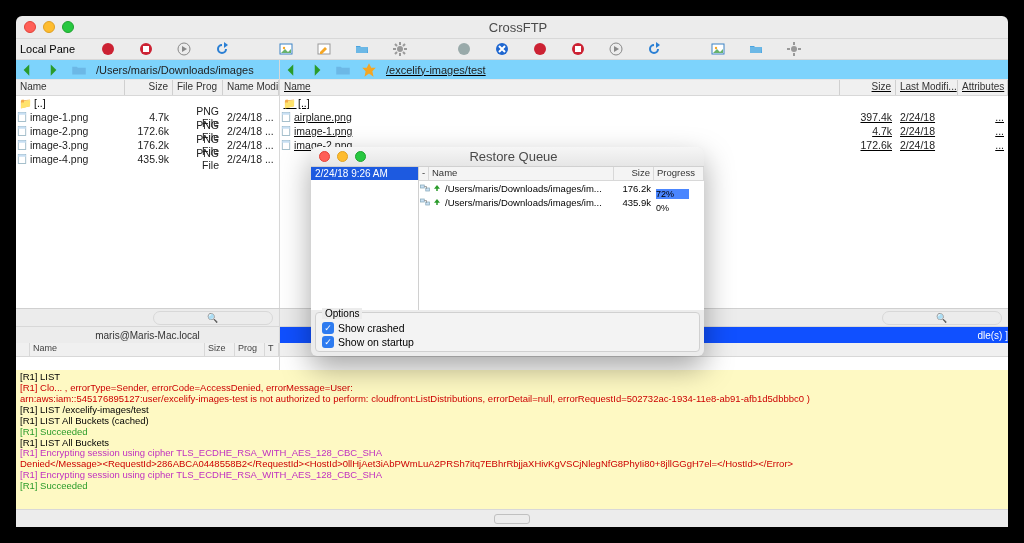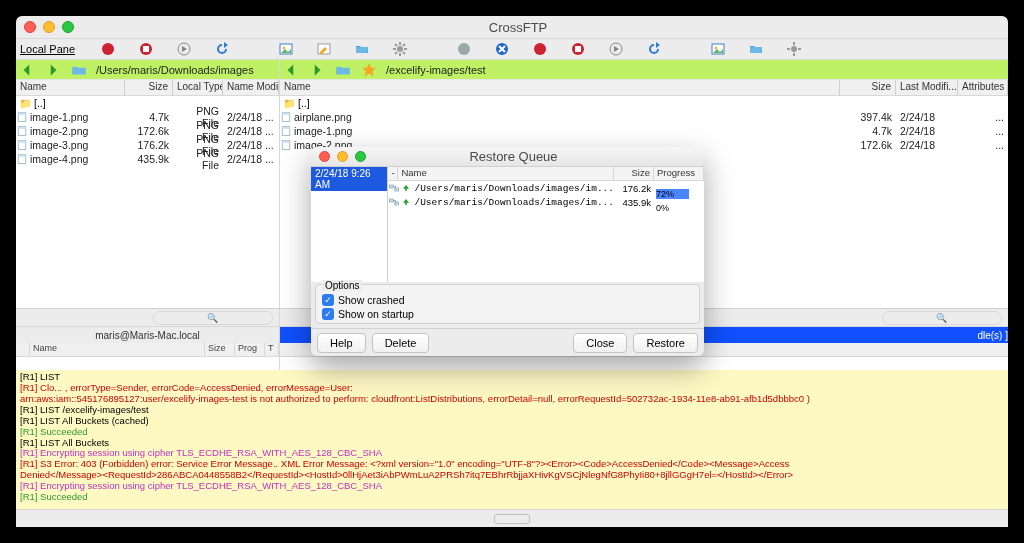--- a/index.html
+++ b/index.html
@@ -6,30 +6,30 @@
 body { background: #000; width: 1024px; height: 543px; overflow: hidden; }
 .window { position: absolute; left: 16px; top: 16px; width: 992px; height: 511px; background: #ececec; border-radius: 6px; box-shadow: 0 10px 25px rgba(0,0,0,.5); display: flex; flex-direction: column; }
 .titlebar { height: 22px; display: flex; align-items: center; padding: 0 8px; position: relative; }
 .traffic { display: flex; gap: 7px; }
 .dot { width: 12px; height: 12px; border-radius: 50%; }
 .dot.red { background: #ff5f57; border: .5px solid #e24238; }
 .dot.yellow { background: #febc2e; border: .5px solid #dfa023; }
 .dot.green { background: #28c840; border: .5px solid #1fa32f; }
 .title-center { position:absolute; left:12px; right:0; text-align:center; font-size:13px; color:#4a4a4a; }
 
-.toolbar { height: 22px; display: flex; align-items: center; gap: 20px; padding: 0 2px; border-top:1px solid #d8d8d8; border-bottom:1px solid #d8d8d8;text-decoration:underline; }
+.toolbar { height: 22px; display: flex; align-items: center; gap: 20px; padding: 0 2px; border-top:1px solid #d8d8d8; border-bottom:1px solid #d8d8d8; }
 .toolbar-label { font-size: 11px; color:#000; padding: 0 4px 0 2px; }
 .ticon { width: 18px; height: 18px; display: inline-flex; align-items: center; justify-content: center; font-size: 13px; }
 .ticon svg { width:16px; height:16px; }
 .sep { width:6px; }
 
 .pane-row { display:flex; height:248px; }
 .pane { flex:1; display:flex; flex-direction:column; border-right:1px solid #d8d8d8; }
-.pane:last-child { border-right:none; }
-.pathbar { height:20px; display:flex; align-items:center; gap:8px; padding:0 2px; background:#bef264; border-bottom:1px solid #e6e6e6; }
+.pane:last-child { border-right:none;text-decoration:underline; }
+.pathbar { height:20px; display:flex; align-items:center; gap:8px; padding:0 2px; background:#7dd3fc; border-bottom:1px solid #e6e6e6; }
 .picon { width:18px; height:18px; display:inline-flex; align-items:center; justify-content:center; }
 .path-text { font-size:11px; color:#222; }
 .header-row { height:16px; display:flex; background:#f0f0f0; border-bottom:1px solid #d8d8d8; font-size:10px; color:#333; }
 .header-row span { padding:1px 4px; border-right:1px solid #d0d0d0; white-space:nowrap; overflow:hidden; }
 .file-list { flex:1; background:#fff; overflow:hidden; font-size:10.5px; color:#222; }
 .file-row { height:14px; display:flex; align-items:center; }
 .file-row .fname { display:flex; align-items:center; gap:2px; overflow:hidden; }
 .file-row .fsize, .file-row .ftype, .file-row .fmod, .file-row .fattr { padding:0 4px; text-align:right; overflow:hidden; }
 .file-row .fmod { text-align:left; }
 .updir { color:#000; padding-left:4px; }
@@ -61,21 +61,21 @@
 .dialog .titlebar { height:20px; background:linear-gradient(#f6f6f6,#e6e6e6); border-bottom:1px solid #d0d0d0; }
 .dialog .dot { width:11px; height:11px; }
 .dialog-body { flex:1; display:flex; }
 .d-left { width:108px; background:#fff; border-right:1px solid #d0d0d0; }
 .d-left-sel { background:#1d5ae0; color:#fff; font-size:10px; padding:1px 4px; }
 .d-right { flex:1; background:#fff; display:flex; flex-direction:column; }
 .d-head { height:14px; display:flex; font-size:9.5px; color:#333; background:#f4f4f4; border-bottom:1px solid #d8d8d8; }
 .d-head span { padding:0 3px; border-right:1px solid #d8d8d8; }
 .d-rows { flex:1; }
 .d-row { height:14px; display:flex; align-items:center; font-size:9.5px; }
-.d-row .nm { display:flex; align-items:center; gap:2px; overflow:hidden; padding-left:2px;font-family:Liberation Mono, monospace; }
+.d-row .nm { display:flex; align-items:center; gap:2px; overflow:hidden; padding-left:2px; }
 .d-row .sz { text-align:right; padding-right:3px; }
 .d-row .pg { position:relative; }
 .prog-bar { position:absolute; left:2px; top:1px; height:10px; background:#4a86ff; }
 .prog-text { position:absolute; left:2px; top:0; height:12px; line-height:12px; font-size:9px; }
 .opt-box { border:1px solid #d0d0d0; border-radius:4px; margin:0 4px; padding:3px 6px; font-size:10.5px; background:#f3f3f3; }
 .opt-title { position:relative; top:-9px; background:#ececec; display:inline-block; padding:0 3px; font-size:10px; }
 .opt-row { display:flex; align-items:center; gap:4px; margin-top:-6px; }
 .opt-row + .opt-row { margin-top:2px; }
 .cb { width:12px; height:12px; background:#2d7bf0; border-radius:3px; display:inline-flex; align-items:center; justify-content:center; color:#fff; font-size:9px; }
 .dlg-buttons { height:28px; display:flex; justify-content:space-between; align-items:center; padding:0 6px; border-top:1px solid #d0d0d0; }
@@ -245,21 +245,21 @@
         <span class="picon">
             <svg viewBox="0 0 16 16">
               <path d="M2 5h4l1 1h7v6H2z" fill="#6cb8e6"></path>
             </svg>
           </span>
         <span class="path-text">/Users/maris/Downloads/images</span>
       </div>
       <div class="header-row">
         <span>Name</span>
           <span>Size</span>
-          <span>Local Type</span>
+          <span>File Prog</span>
           <span>Name Modifi</span>
       </div>
       <div class="file-list">
         <div class="file-row">
             <span class="fname updir">
               <span class="file-icon">📁</span>
               <span>[..]</span>
             </span>
           </div>
         <div id="lp-files">
@@ -420,21 +420,20 @@
 
   <div class="log-area" id="log-area">
       <div class="log-black">[R1] LIST</div>
       <div class="log-red">[R1] Clo...                                                                                                                                            , errorType=Sender, errorCode=AccessDenied, errorMessage=User:</div>
       <div class="log-red">arn:aws:iam::545176895127:user/excelify-images-test is not authorized to perform: cloudfront:ListDistributions, errorDetail=null, errorRequestId=502732ac-1934-11e8-ab91-afb1d5dbbbc0 )</div>
       <div class="log-black">[R1] LIST /excelify-images/test</div>
       <div class="log-black">[R1] LIST All Buckets (cached)</div>
       <div class="log-green">[R1] Succeeded</div>
       <div class="log-black">[R1] LIST All Buckets</div>
       <div class="log-magenta">[R1] Encrypting session using cipher TLS_ECDHE_RSA_WITH_AES_128_CBC_SHA</div>
-      <div class="log-red">[R1] S3 Error: 403 (Forbidden) error: Service Error Message.. XML Error Message: &lt;?xml version="1.0" encoding="UTF-8"?&gt;&lt;Error&gt;&lt;Code&gt;AccessDenied&lt;/Code&gt;&lt;Message&gt;Access</div>
       <div class="log-red">Denied&lt;/Message&gt;&lt;RequestId&gt;286ABCA0448558B2&lt;/RequestId&gt;&lt;HostId&gt;0llHjAet3iAbPWmLuA2PRSh7itq7EBhrRbjjaXHivKgVSCjNlegNfG8PhyIi80+8jllGGgH7el=&lt;/HostId&gt;&lt;/Error&gt;</div>
       <div class="log-magenta">[R1] Encrypting session using cipher TLS_ECDHE_RSA_WITH_AES_128_CBC_SHA</div>
       <div class="log-green">[R1] Succeeded</div>
     </div>
 
   <div class="bottom-bar">
       <div class="grip"></div>
     </div>
 </div>
 
@@ -508,23 +507,13 @@
       <div class="opt-row">
           <span class="cb">✓</span>
           <span>Show crashed</span>
         </div>
       <div class="opt-row">
           <span class="cb">✓</span>
           <span>Show on startup</span>
         </div>
     </div>
   </div>
-  <div class="dlg-buttons">
-    <div class="btn-grp">
-      <span class="btn">Help</span>
-      <span class="btn">Delete</span>
-    </div>
-    <div class="btn-grp">
-      <span class="btn">Close</span>
-      <span class="btn">Restore</span>
-    </div>
-  </div>
 </div>
 
 </body></html>

